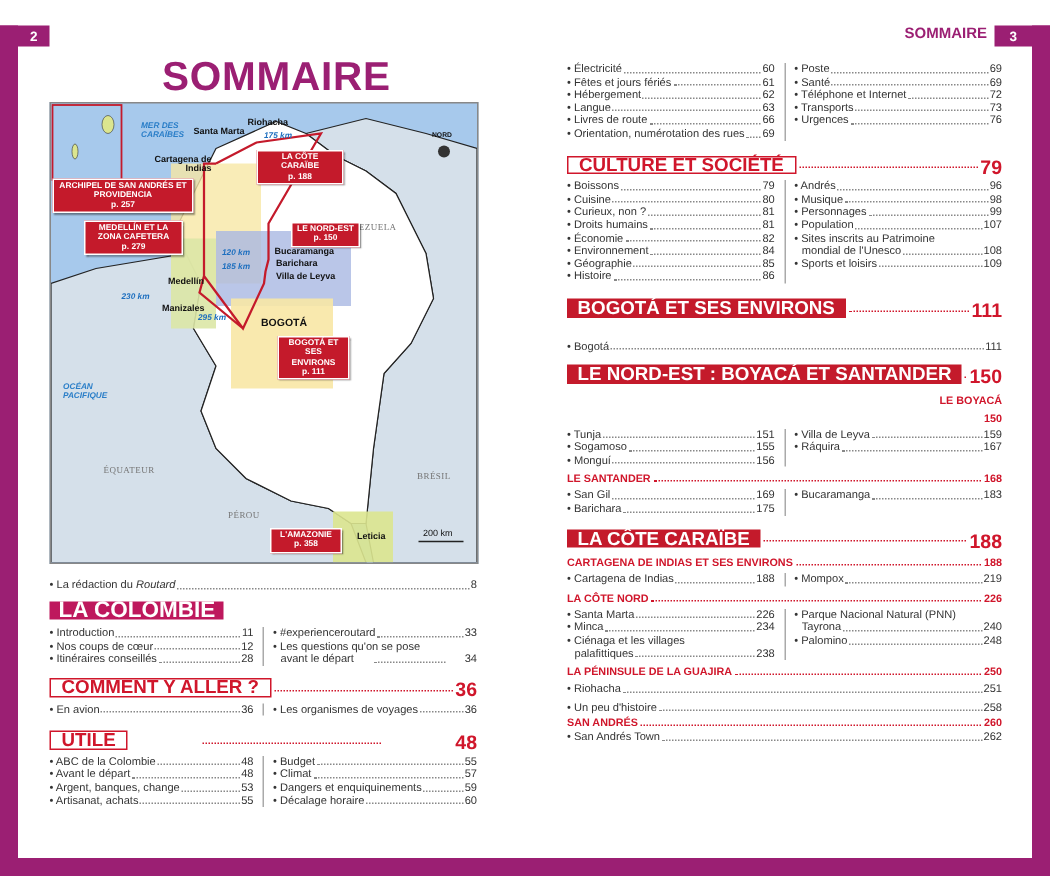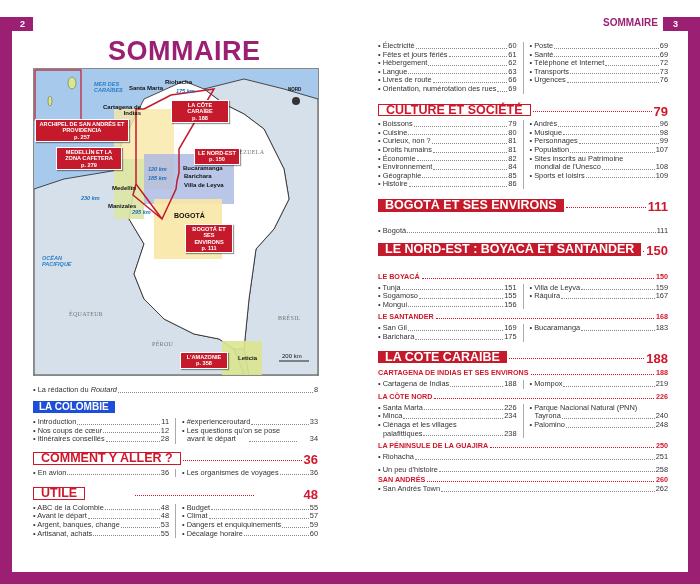--- a/index.html
+++ b/index.html
@@ -15,21 +15,21 @@
   .entry .dots{flex:1 1 auto;border-bottom:1px dotted #888;margin:0 1px 2px 1px;min-width:4px;}
   .entry .pg{flex:0 0 auto;}
   .cols{display:flex;}
   .col{flex:1 1 0;}
   .col.left{padding-right:6px;border-right:1px solid #aaa;margin-right:6px;}
   .sec{display:flex;align-items:flex-end;}
   .sec .dots{flex:1;border-bottom:1px dotted #d0162b;margin:0 2px 4px 2px;}
   .sec .pg{font-size:13px;font-weight:bold;color:#d0162b;}
   .hdr-filled{background:#c41a2b;color:#fff;font-weight:bold;font-size:12.5px;padding:2px 7px;}
   .hdr-outline{border:1px solid #d0162b;color:#d0162b;font-weight:bold;font-size:12.5px;padding:1px 7px;}
-  .hdr-purple{background:#1d4ed8;color:#fff;font-weight:bold;font-size:10px;padding:2px 6px;display:inline-block;}
+  .hdr-purple{background:#be185d;color:#fff;font-weight:bold;font-size:15px;padding:2px 6px;display:inline-block;}
   .sub{display:flex;align-items:flex-end;color:#d0162b;font-weight:bold;font-size:7.2px;line-height:9px;}
   .sub .dots{flex:1;border-bottom:1px dotted #d0162b;margin:0 2px 2px 2px;}
   .block{position:absolute;}
   .maplabel{position:absolute;background:#c41a2b;color:#fff;font-weight:bold;font-size:5.6px;line-height:6.3px;text-align:center;padding:1px 3px;border:1px solid #fff;box-shadow:1px 1px 1px rgba(0,0,0,0.4);}
   .mtext{position:absolute;font-size:6px;font-weight:bold;color:#111;white-space:nowrap;}
   .mcountry{position:absolute;font-size:6px;font-family:"Liberation Serif",serif;color:#777;letter-spacing:0.3px;}
   .msea{position:absolute;font-size:5.5px;font-style:italic;font-weight:bold;color:#2a7ec8;line-height:6px;}
   .km{position:absolute;font-size:5.5px;font-style:italic;font-weight:bold;color:#1e6fbf;}
 </style>
 </head>
@@ -396,21 +396,21 @@
       <span class="lbl">• Bogotá</span>
       <span class="dots"></span>
       <span class="pg">111</span>
     </div>
 
   <div class="sec" style="margin-top:8px;">
     <span class="hdr-filled">LE NORD-EST : BOYACÁ ET SANTANDER</span>
     <span class="dots"></span>
     <span class="pg">150</span>
   </div>
-  <div class="sub" style="margin-top:16px;">
+  <div class="sub" style="margin-top:6px;flex-direction:column;">
       <span>LE BOYACÁ</span>
       <span class="dots"></span>
       <span>150</span>
     </div>
   <div class="cols" style="margin-top:3px;">
     <div class="col left">
       <div class="entry">
           <span class="lbl">• Tunja</span>
           <span class="dots"></span>
           <span class="pg">151</span>

